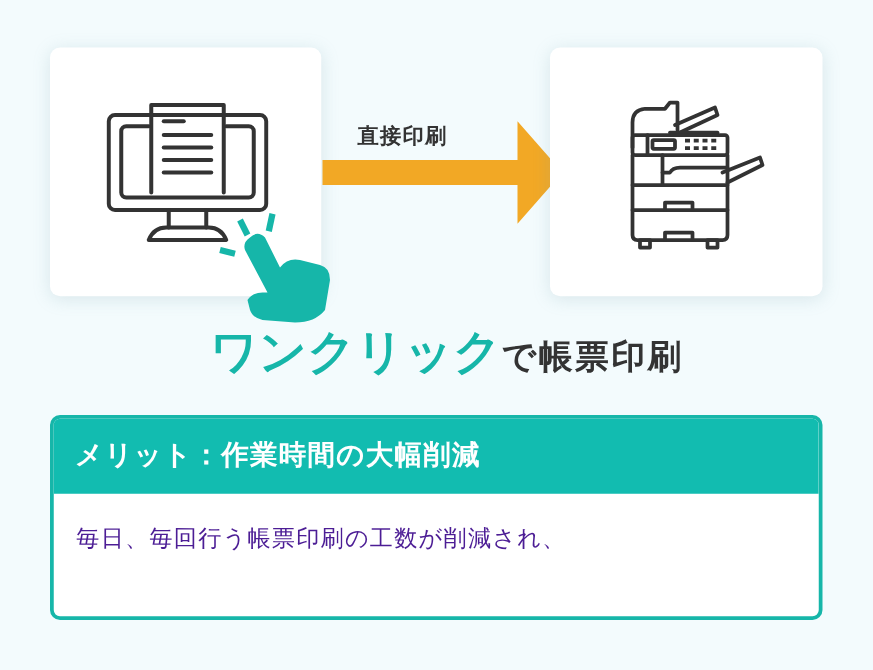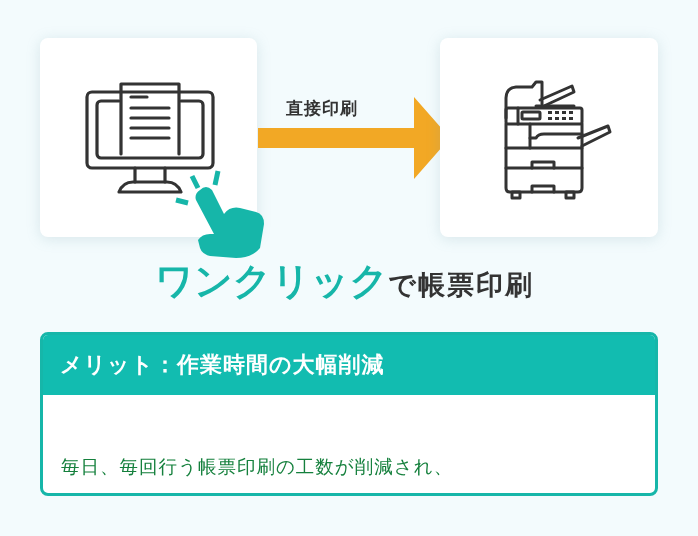--- a/index.html
+++ b/index.html
@@ -16,39 +16,38 @@
   #card-pc { left: 40px; top: 38px; width: 217px; height: 199px; }
   #card-printer { left: 440px; top: 38px; width: 218px; height: 199px; }
   .icon-svg { position: absolute; }
   #arrow { position: absolute; left: 256px; top: 96px; width: 196px; height: 84px; }
   #arrow-label {
     position: absolute; left: 286px; top: 97px; font-size: 17px; font-weight: bold;
     color: #333333; letter-spacing: 1px; text-align: right;
   }
   #hand { position: absolute; left: 170px; top: 168px; width: 100px; height: 92px; }
   #headline {
-    position: absolute; left: 155px; top: 256px; width: 400px;
+    position: absolute; left: 168px; top: 256px; width: 400px;
     white-space: nowrap;
   }
   #headline .accent { color: #16b6a9; font-size: 38px; font-weight: bold; letter-spacing: 0px; }
   #headline .rest { color: #333333; font-size: 27px; font-weight: bold; letter-spacing: 2px; }
   #merit-box {
     position: absolute; left: 40px; top: 332px; width: 618px; height: 164px;
     border: 3px solid #16b6a9; border-radius: 8px; box-sizing: border-box;
     background: #ffffff; overflow: hidden;
   }
   #merit-header {
     background: #12bcb0; height: 60px; color: #ffffff;
     font-size: 22px; font-weight: bold; line-height: 60px; padding-left: 17px;
     letter-spacing: 1px;
   }
   #merit-body {
-    padding: 22px 0 0 18px; color: #15803d; font-size: 18.5px; line-height: 30px;
+    padding: 22px 0 0 18px; color: #4c1d95; font-size: 18.5px; line-height: 30px;
     letter-spacing: 1px;
-    margin-top: 35px;
   }
 </style>
 </head>
 <body>
 
 <div class="card" id="card-pc">
   <svg class="icon-svg" style="left:45px; top:44px;" width="130" height="112" viewBox="0 0 130 112" fill="none" stroke="#333333" stroke-width="3.2" stroke-linecap="round" stroke-linejoin="round">
 
     <rect x="2" y="10" width="126" height="76" rx="5"></rect>
 

